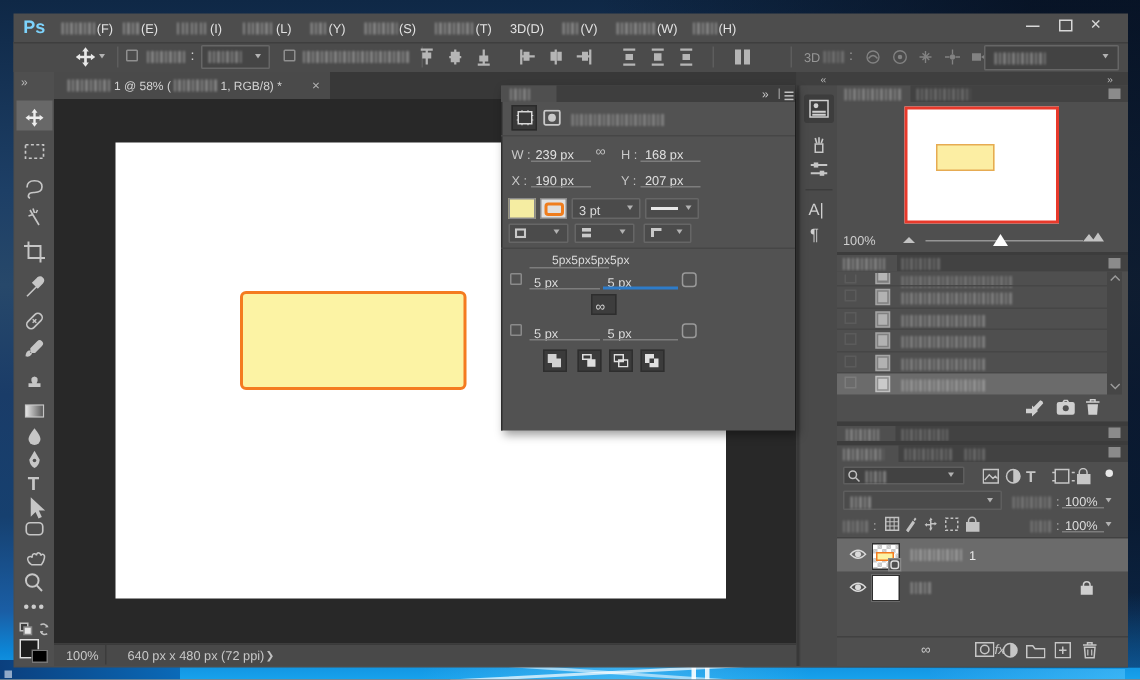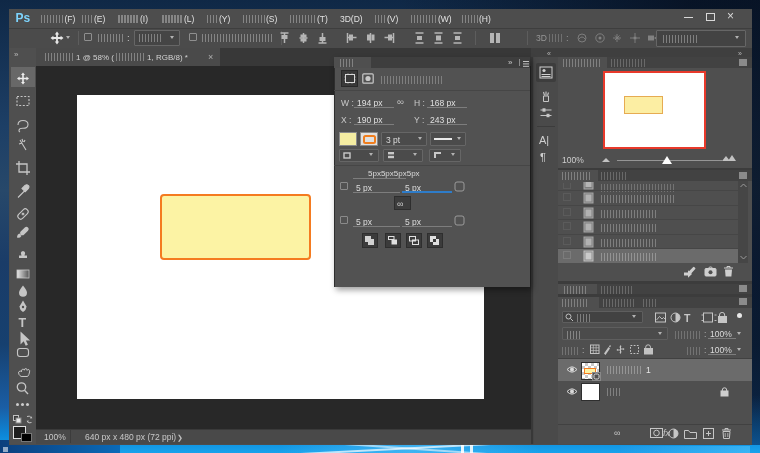--- a/index.html
+++ b/index.html
@@ -436,32 +436,32 @@
     </svg>
 <div class="a" style="left:359px;top:70px;width:17px;height:17px"></div>
 <svg class="a" style="left:362px;top:73px" width="12" height="11" viewBox="0 0 12 11">
       <rect x=".8" y=".8" width="10.4" height="9.4" rx="1" fill="none" stroke="#c9c9c9" stroke-width="1.2"></rect>
       <circle cx="6" cy="5.5" r="2.6" fill="#c9c9c9"></circle>
     </svg>
 <div class="j" style="left:381px;top:76px;width:63px;color:#d6d6d6"></div>
 <div class="a" style="left:334px;top:90px;width:196px;height:1px;background:#464646"></div>
 
 <div class="t" style="left:341px;top:98px;font-size:8.5px;color:#c9c9c9">W :</div>
-<div class="t" style="left:357px;top:98px;font-size:8.5px;color:#e0e0e0">194 px</div>
+<div class="t" style="left:357px;top:98px;font-size:8.5px;color:#e0e0e0">239 px</div>
 <div class="u" style="left:354px;top:107px;width:40px"></div>
 <div class="t" style="left:397px;top:97px;font-size:9.5px;color:#c0c0c0">∞</div>
 <div class="t" style="left:414px;top:98px;font-size:8.5px;color:#c9c9c9">H :</div>
 <div class="t" style="left:430px;top:98px;font-size:8.5px;color:#e0e0e0">168 px</div>
 <div class="u" style="left:427px;top:107px;width:40px"></div>
 
 <div class="t" style="left:341px;top:115px;font-size:8.5px;color:#c9c9c9">X :</div>
 <div class="t" style="left:357px;top:115px;font-size:8.5px;color:#e0e0e0">190 px</div>
 <div class="u" style="left:354px;top:124px;width:40px"></div>
 <div class="t" style="left:414px;top:115px;font-size:8.5px;color:#c9c9c9">Y :</div>
-<div class="t" style="left:430px;top:115px;font-size:8.5px;color:#e0e0e0">243 px</div>
+<div class="t" style="left:430px;top:115px;font-size:8.5px;color:#e0e0e0">207 px</div>
 <div class="u" style="left:427px;top:124px;width:40px"></div>
 
 <div class="a" style="left:339px;top:132px;width:18px;height:14px;background:#f5eda2;border:1px solid #8a8a8a"></div>
 <div class="a" style="left:360px;top:132px;width:18px;height:14px;background:#e0e0e0;border:1px solid #8a8a8a"></div>
 <div class="a" style="left:362.5px;top:134.5px;width:13px;height:9px;border:2.5px solid #ef7d1d;border-radius:2.5px"></div>
 <div class="dd" style="left:381px;top:132px;width:46px;height:14px;background:#4b4b4b"></div>
 <div class="t" style="left:386px;top:135px;font-size:8.5px">3 pt</div>
 <div class="caret" style="left:418px;top:137px"></div>
 <div class="dd" style="left:430px;top:132px;width:36px;height:14px;background:#4b4b4b"></div>
 <div class="a" style="left:434px;top:138px;width:18px;height:2px;background:#e8e8e8"></div>

